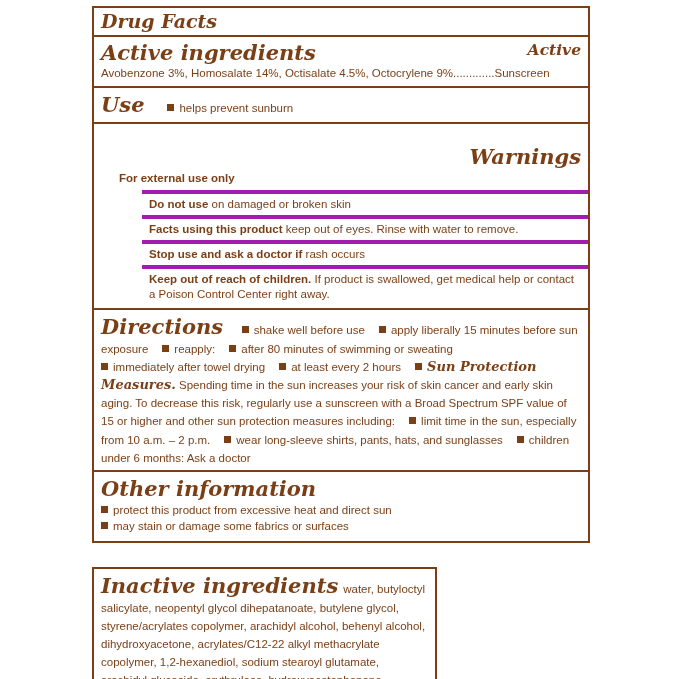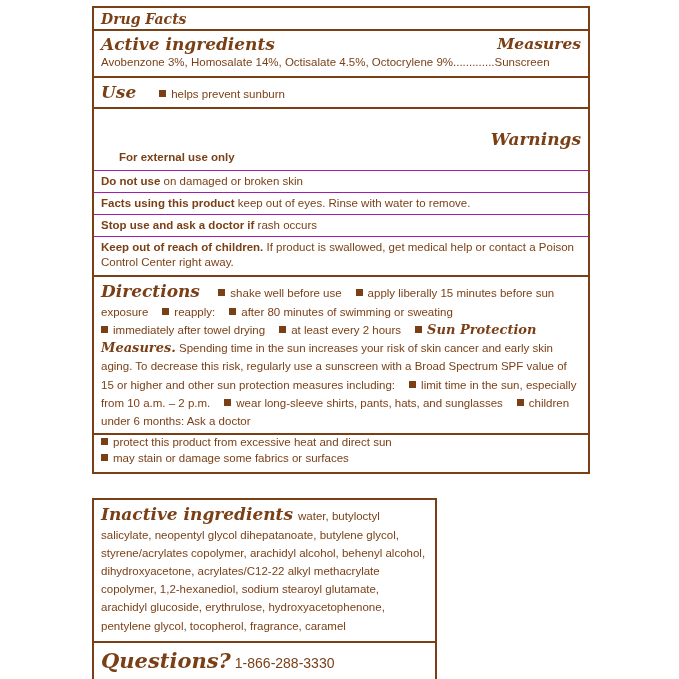--- a/index.html
+++ b/index.html
@@ -28,29 +28,29 @@
   .box-main {
     border-bottom: none;
   }
   .pad {
     padding: 3px 7px 4px 7px;
   }
   .title {
     font-family: "DejaVu Serif", serif;
     font-style: italic;
     font-weight: bold;
-    font-size: 14px;
+    font-size: 19px;
     line-height: 1.15;
     letter-spacing: 0px;
   }
   .sect-title {
     font-family: "DejaVu Serif", serif;
     font-style: italic;
     font-weight: bold;
-    font-size: 17px;
+    font-size: 21px;
     line-height: 1.2;
   }
   .purpose {
     font-family: "DejaVu Serif", serif;
     font-style: italic;
     font-weight: bold;
     font-size: 15.5px;
     float: right;
   }
   .body-txt {
@@ -58,21 +58,22 @@
     line-height: 1.32;
     font-family: "Liberation Sans", sans-serif;
   }
   .bold {
     font-weight: bold;
   }
   .rule-thick {
     border-top: 2px solid #7B3F16;
   }
   .rule-thin {
-    border-top: 1px solid #a21caf;
+    border-top: 4px solid #a21caf;
+    margin-left: 48px;
   }
   .sq {
     display: inline-block;
     width: 7px;
     height: 7px;
     background: #7B3F16;
     margin-right: 5px;
     margin-bottom: 1px;
     vertical-align: baseline;
   }
@@ -107,21 +108,21 @@
 <div id="panel">
 
   <div class="box box-main">
 
     <div class="pad" style="padding-bottom:2px;">
       <div class="title">Drug Facts</div>
     </div>
 
     <div class="rule-thick">
       <div class="pad clearfix" style="padding-bottom:1px;">
-        <span class="purpose">Measures</span>
+        <span class="purpose">Active</span>
         <span class="sect-title">Active ingredients</span>
       </div>
       <div class="pad body-txt" style="padding-top:0px;padding-bottom:5px;">Avobenzone 3%, Homosalate 14%, Octisalate 4.5%, Octocrylene 9%.............Sunscreen</div>
     </div>
 
     <div class="rule-thick">
       <div class="pad clearfix" style="padding-top:4px;padding-bottom:5px;">
         <span class="sect-title">Use</span>
         <span class="gap"></span>
         <span class="sq"></span><span class="body-txt">helps prevent sunburn</span>
@@ -149,20 +150,23 @@
     </div>
 
     <div class="rule-thick">
       <div class="pad" style="padding-top:4px;padding-bottom:4px;">
         <span class="sect-title">Directions</span>
         <span class="gap"></span><span class="body-txt"><span class="sq"></span><span>shake well before use</span><span class="gap"></span><span class="sq"></span><span>apply liberally 15 minutes before sun exposure</span><span class="gap"></span><span class="sq"></span><span>reapply:</span><span class="gap"></span><span class="sq"></span><span>after 80 minutes of swimming or sweating</span><br><span class="sq"></span><span>immediately after towel drying</span><span class="gap"></span><span class="sq"></span><span>at least every 2 hours</span><span class="gap"></span><span class="sq"></span><span class="sect-title" style="font-size:13px;">Sun Protection Measures.</span><span> Spending time in the sun increases your risk of skin cancer and early skin aging. To decrease this risk, regularly use a sunscreen with a Broad Spectrum SPF value of 15 or higher and other sun protection measures including:</span><span class="gap"></span><span class="sq"></span><span>limit time in the sun, especially from 10 a.m. – 2 p.m.</span><span class="gap"></span><span class="sq"></span><span>wear long-sleeve shirts, pants, hats, and sunglasses</span><span class="gap"></span><span class="sq"></span><span>children under 6 months: Ask a doctor</span></span>
       </div>
     </div>
 
     <div class="rule-thick" style="border-bottom:2px solid #7B3F16;">
+      <div class="pad" style="padding-top:4px;padding-bottom:2px;">
+        <span class="sect-title">Other information</span>
+      </div>
       <div class="pad body-txt" style="padding-top:0;padding-bottom:1px;">
         <span class="sq"></span><span>protect this product from excessive heat and direct sun</span>
       </div>
       <div class="pad body-txt" style="padding-top:0;padding-bottom:6px;">
         <span class="sq"></span><span>may stain or damage some fabrics or surfaces</span>
       </div>
     </div>
 
   </div>
 

